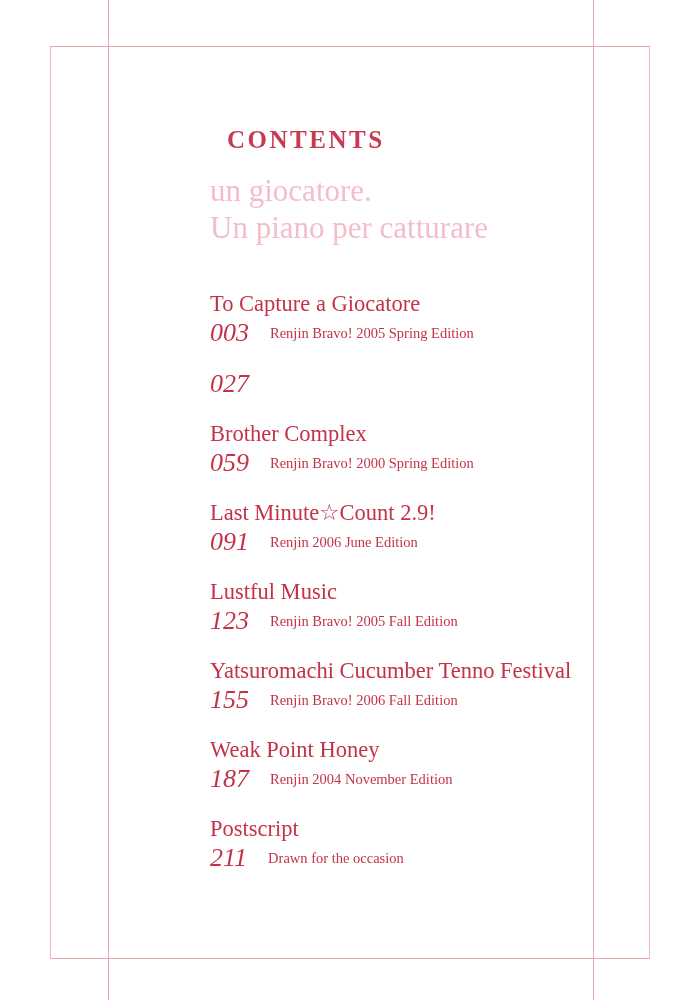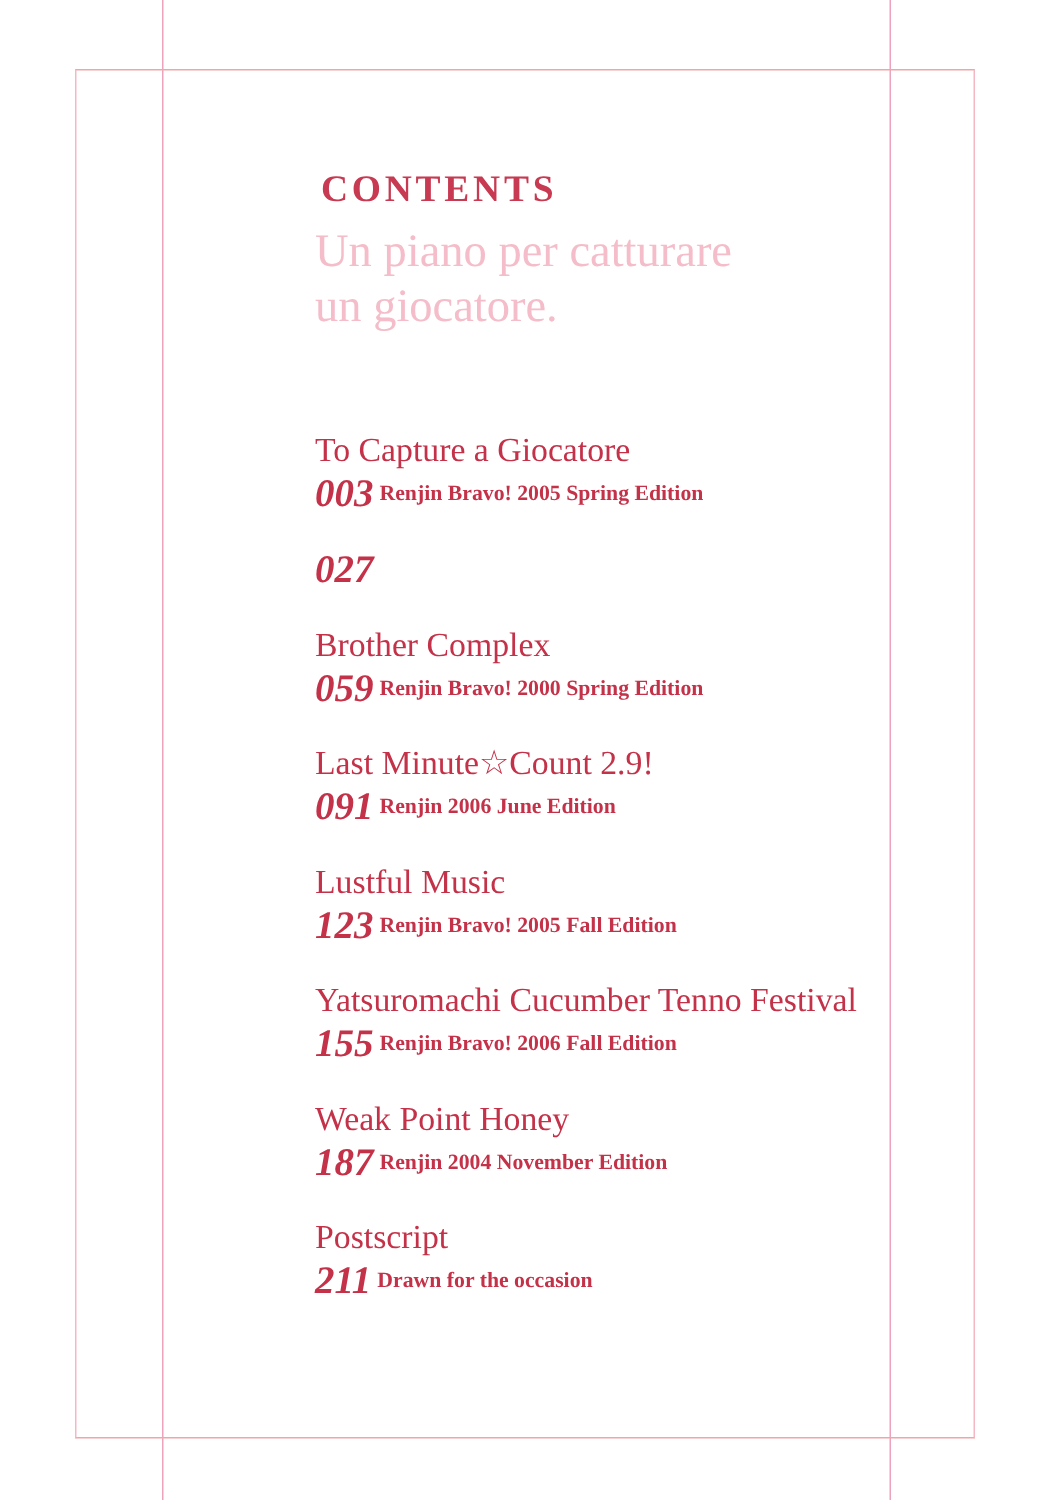--- a/index.html
+++ b/index.html
@@ -36,50 +36,49 @@
     border-width: 1px;
     border-color: var(--frame-salmon, #f1a6a6) var(--frame-pink, #f6b7c5);
   }
   .content {
     position: absolute;
     left: 210px;
     top: 108px;
     width: 440px;
   }
   .heading {
-    margin: 4px;
+    margin: 17px;
     font-size: 25px;
     line-height: 30px;
     font-weight: bold;
     letter-spacing: 2.5px;
     color: var(--heading-crimson, #c73a52);
   }
   .subtitle {
     margin: 6px 0 0 0;
     font-size: 31px;
     line-height: 37px;
     color: var(--subtitle-pink, #f4bdc9);
   }
   .toc {
-    margin-top: 64px;
+    margin-top: 44px;
   }
   .entry {
     margin-bottom: 21px;
   }
   .entry-title {
     font-size: 22.5px;
     line-height: 28px;
     color: var(--text-crimson, #c43249);
   }
   .entry-meta {
     display: flex;
     align-items: flex-start;
-    gap: 4px;
+    gap: 21px;
     line-height: 30px;
-    font-weight: bold;
   }
   .entry-page {
     font-style: italic;
     font-size: 26px;
     color: var(--text-crimson, #c43249);
   }
   .entry-source {
     font-size: 14.5px;
     color: var(--text-crimson, #c43249);
   }
@@ -87,22 +86,22 @@
 </head>
 <body>
 
 <div class="vline left"></div>
 <div class="vline right"></div>
 <div class="frame"></div>
 
 <div class="content">
   <h1 class="heading">CONTENTS</h1>
   <div class="subtitle">
+    <div>un giocatore.</div>
     <div>Un piano per catturare</div>
-    <div>un giocatore.</div>
   </div>
   <div class="toc" id="toc-list">
   <div class="entry">
     <div class="entry-title">To Capture a Giocatore</div>
     <div class="entry-meta">
       <span class="entry-page">003</span>
       <span class="entry-source">Renjin Bravo! 2005 Spring Edition</span>
     </div>
   </div>
 

